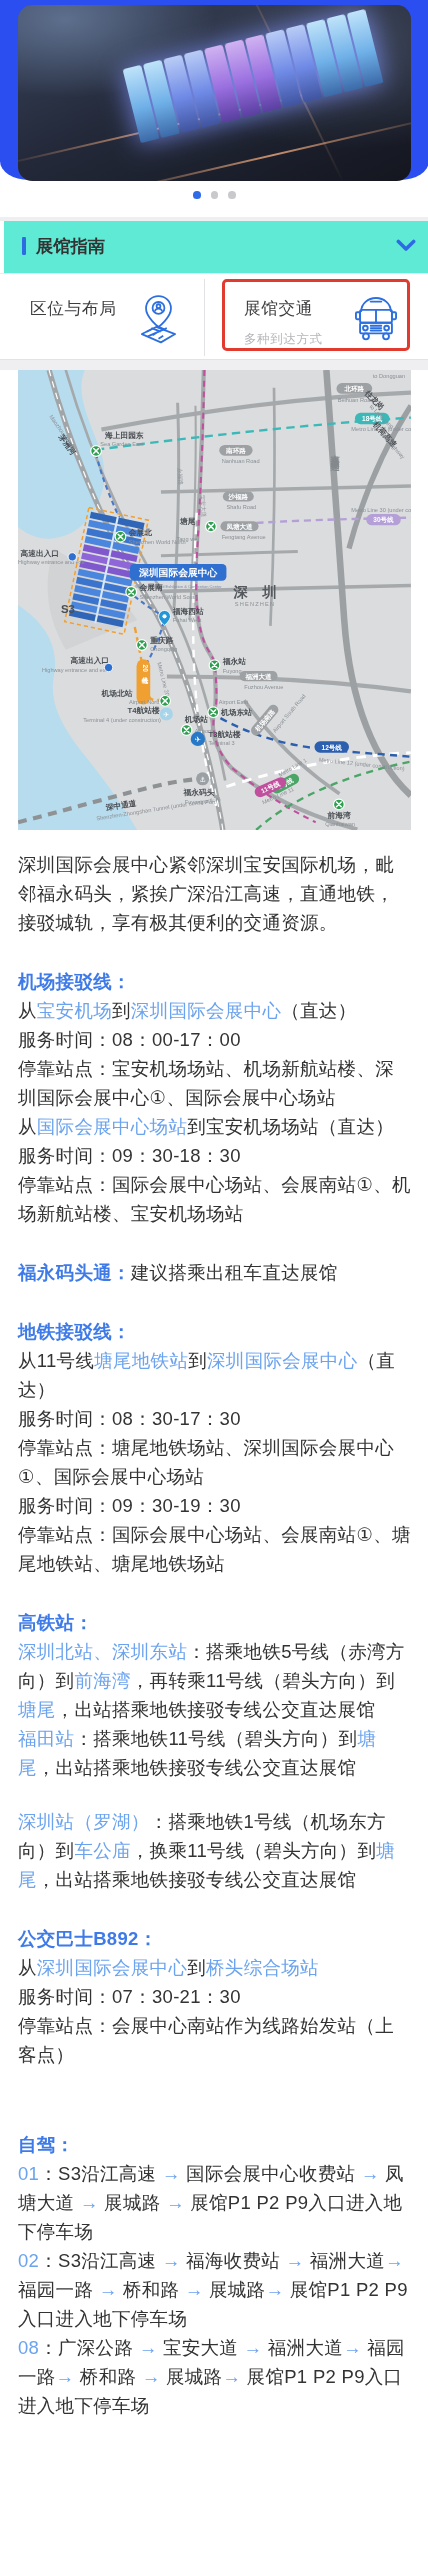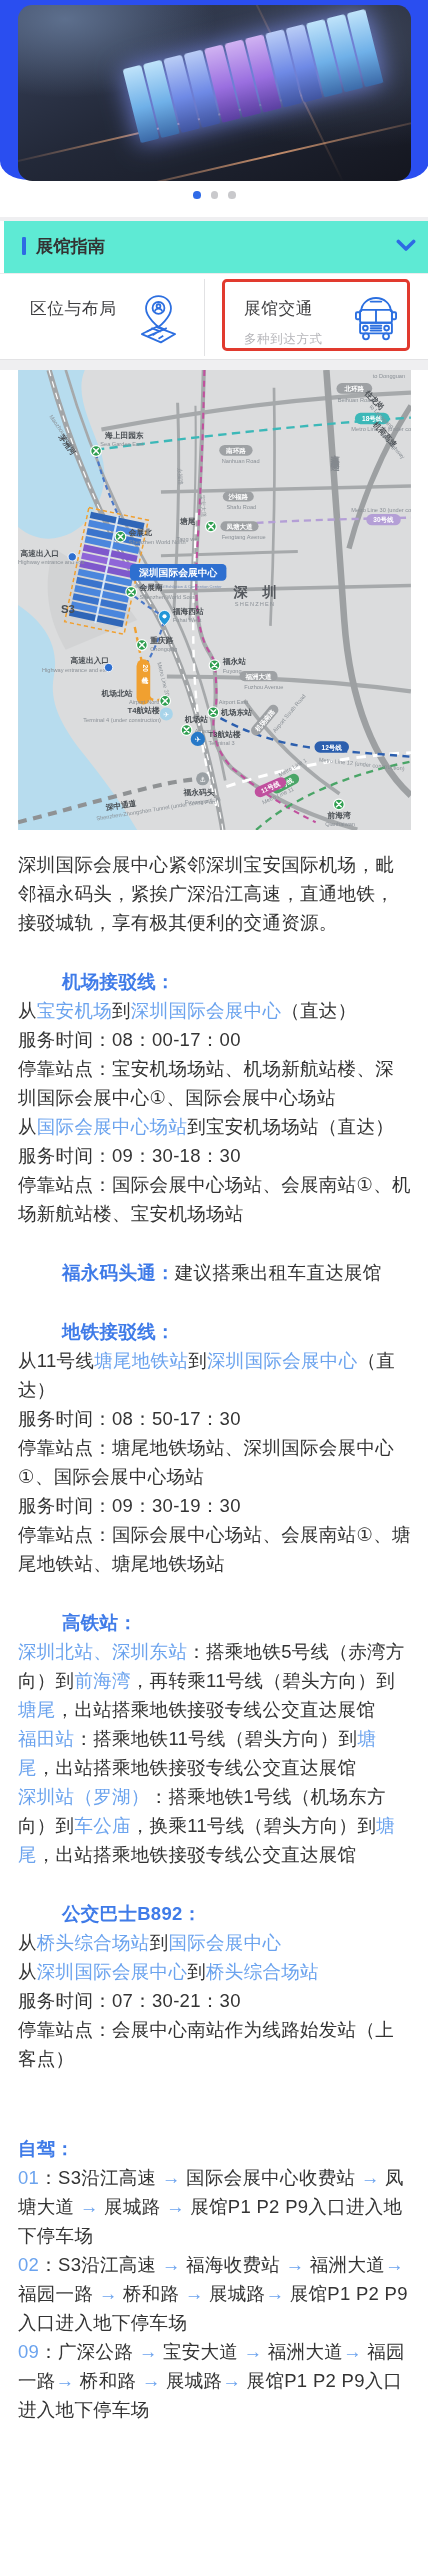--- a/index.html
+++ b/index.html
@@ -65,23 +65,23 @@
   text { font-family:"Liberation Sans","DejaVu Sans",sans-serif; }
   .t-zh { fill:#4a4f54; font-size:13px; font-weight:bold; }
   .t-en { fill:#8a9096; font-size:9.5px; }
   .t-pill { fill:#ffffff; font-size:11px; font-weight:bold; }
   .t-big { fill:#55595e; font-size:24px; font-weight:bold; letter-spacing:9px; }
   .t-hwy { fill:#84898e; font-size:15px; font-weight:bold; letter-spacing:3px; }
 
   
   .transport-text { position:absolute; left:0; top:831px; width:429px; padding:19px 18px 0 18px; }
   .tl { font-size:18.5px; line-height:29px; color:#333; letter-spacing:0.3px; }
-  .tl-h { margin-top:30px;margin-left:44px; }
+  .tl-h { margin-top:30px; }
   .tl-hg { margin-top:61px; }
-  .tl-pg { }
+  .tl-pg { margin-top:25px; }
   .seg-h { color:#3f7be8; font-weight:bold; }
   .seg-l { color:#6ba3ee; }
   .seg-a { color:#6ba3ee; }
 </style>
 </head>
 <body>
 
 <div class="hero-band"></div>
 <div class="hero-img">
   <div class="streak s1"></div>
@@ -383,31 +383,30 @@
     <p class="tl tl-h"><span class="seg-h">机场接驳线：</span></p>
     <p class="tl tl-p"><span>从</span><span class="seg-l">宝安机场</span><span>到</span><span class="seg-l">深圳国际会展中心</span><span>（直达）</span></p>
     <p class="tl tl-p"><span>服务时间：08：00-17：00</span></p>
     <p class="tl tl-p"><span>停靠站点：宝安机场场站、机场新航站楼、深圳国际会展中心①、国际会展中心场站</span></p>
     <p class="tl tl-p"><span>从</span><span class="seg-l">国际会展中心场站</span><span>到宝安机场场站（直达）</span></p>
     <p class="tl tl-p"><span>服务时间：09：30-18：30</span></p>
     <p class="tl tl-p"><span>停靠站点：国际会展中心场站、会展南站①、机场新航站楼、宝安机场场站</span></p>
     <p class="tl tl-h"><span class="seg-h">福永码头通：</span><span>建议搭乘出租车直达展馆</span></p>
     <p class="tl tl-h"><span class="seg-h">地铁接驳线：</span></p>
     <p class="tl tl-p"><span>从11号线</span><span class="seg-l">塘尾地铁站</span><span>到</span><span class="seg-l">深圳国际会展中心</span><span>（直达）</span></p>
-    <p class="tl tl-p"><span>服务时间：08：50-17：30</span></p>
+    <p class="tl tl-p"><span>服务时间：08：30-17：30</span></p>
     <p class="tl tl-p"><span>停靠站点：塘尾地铁场站、深圳国际会展中心①、国际会展中心场站</span></p>
     <p class="tl tl-p"><span>服务时间：09：30-19：30</span></p>
     <p class="tl tl-p"><span>停靠站点：国际会展中心场站、会展南站①、塘尾地铁站、塘尾地铁场站</span></p>
     <p class="tl tl-h"><span class="seg-h">高铁站：</span></p>
     <p class="tl tl-p"><span class="seg-l">深圳北站、深圳东站</span><span>：搭乘地铁5号线（赤湾方向）到</span><span class="seg-l">前海湾</span><span>，再转乘11号线（碧头方向）到</span><span class="seg-l">塘尾</span><span>，出站搭乘地铁接驳专线公交直达展馆</span></p>
     <p class="tl tl-p"><span class="seg-l">福田站</span><span>：搭乘地铁11号线（碧头方向）到</span><span class="seg-l">塘尾</span><span>，出站搭乘地铁接驳专线公交直达展馆</span></p>
     <p class="tl tl-pg"><span class="seg-l">深圳站（罗湖）</span><span>：搭乘地铁1号线（机场东方向）到</span><span class="seg-l">车公庙</span><span>，换乘11号线（碧头方向）到</span><span class="seg-l">塘尾</span><span>，出站搭乘地铁接驳专线公交直达展馆</span></p>
     <p class="tl tl-h"><span class="seg-h">公交巴士B892：</span></p>
-    <p class="tl tl-p"><span>从</span><span class="seg-l">桥头综合场站</span><span>到</span><span class="seg-l">国际会展中心</span></p>
     <p class="tl tl-p"><span>从</span><span class="seg-l">深圳国际会展中心</span><span>到</span><span class="seg-l">桥头综合场站</span></p>
     <p class="tl tl-p"><span>服务时间：07：30-21：30</span></p>
     <p class="tl tl-p"><span>停靠站点：会展中心南站作为线路始发站（上客点）</span></p>
     <p class="tl tl-hg"><span class="seg-h">自驾：</span></p>
     <p class="tl tl-p"><span class="seg-l">01</span><span>：S3沿江高速 </span><span class="seg-a">→</span><span> 国际会展中心收费站 </span><span class="seg-a">→</span><span> 凤塘大道 </span><span class="seg-a">→</span><span> 展城路 </span><span class="seg-a">→</span><span> 展馆P1 P2 P9入口进入地下停车场</span></p>
     <p class="tl tl-p"><span class="seg-l">02</span><span>：S3沿江高速 </span><span class="seg-a">→</span><span> 福海收费站 </span><span class="seg-a">→</span><span> 福洲大道</span><span class="seg-a">→</span><span> 福园一路 </span><span class="seg-a">→</span><span> 桥和路 </span><span class="seg-a">→</span><span> 展城路</span><span class="seg-a">→</span><span> 展馆P1 P2 P9入口进入地下停车场</span></p>
-    <p class="tl tl-p"><span class="seg-l">09</span><span>：广深公路 </span><span class="seg-a">→</span><span> 宝安大道 </span><span class="seg-a">→</span><span> 福洲大道</span><span class="seg-a">→</span><span> 福园一路</span><span class="seg-a">→</span><span> 桥和路 </span><span class="seg-a">→</span><span> 展城路</span><span class="seg-a">→</span><span> 展馆P1 P2 P9入口进入地下停车场</span></p>
+    <p class="tl tl-p"><span class="seg-l">08</span><span>：广深公路 </span><span class="seg-a">→</span><span> 宝安大道 </span><span class="seg-a">→</span><span> 福洲大道</span><span class="seg-a">→</span><span> 福园一路</span><span class="seg-a">→</span><span> 桥和路 </span><span class="seg-a">→</span><span> 展城路</span><span class="seg-a">→</span><span> 展馆P1 P2 P9入口进入地下停车场</span></p>
   </div>
 
 
 </body></html>

